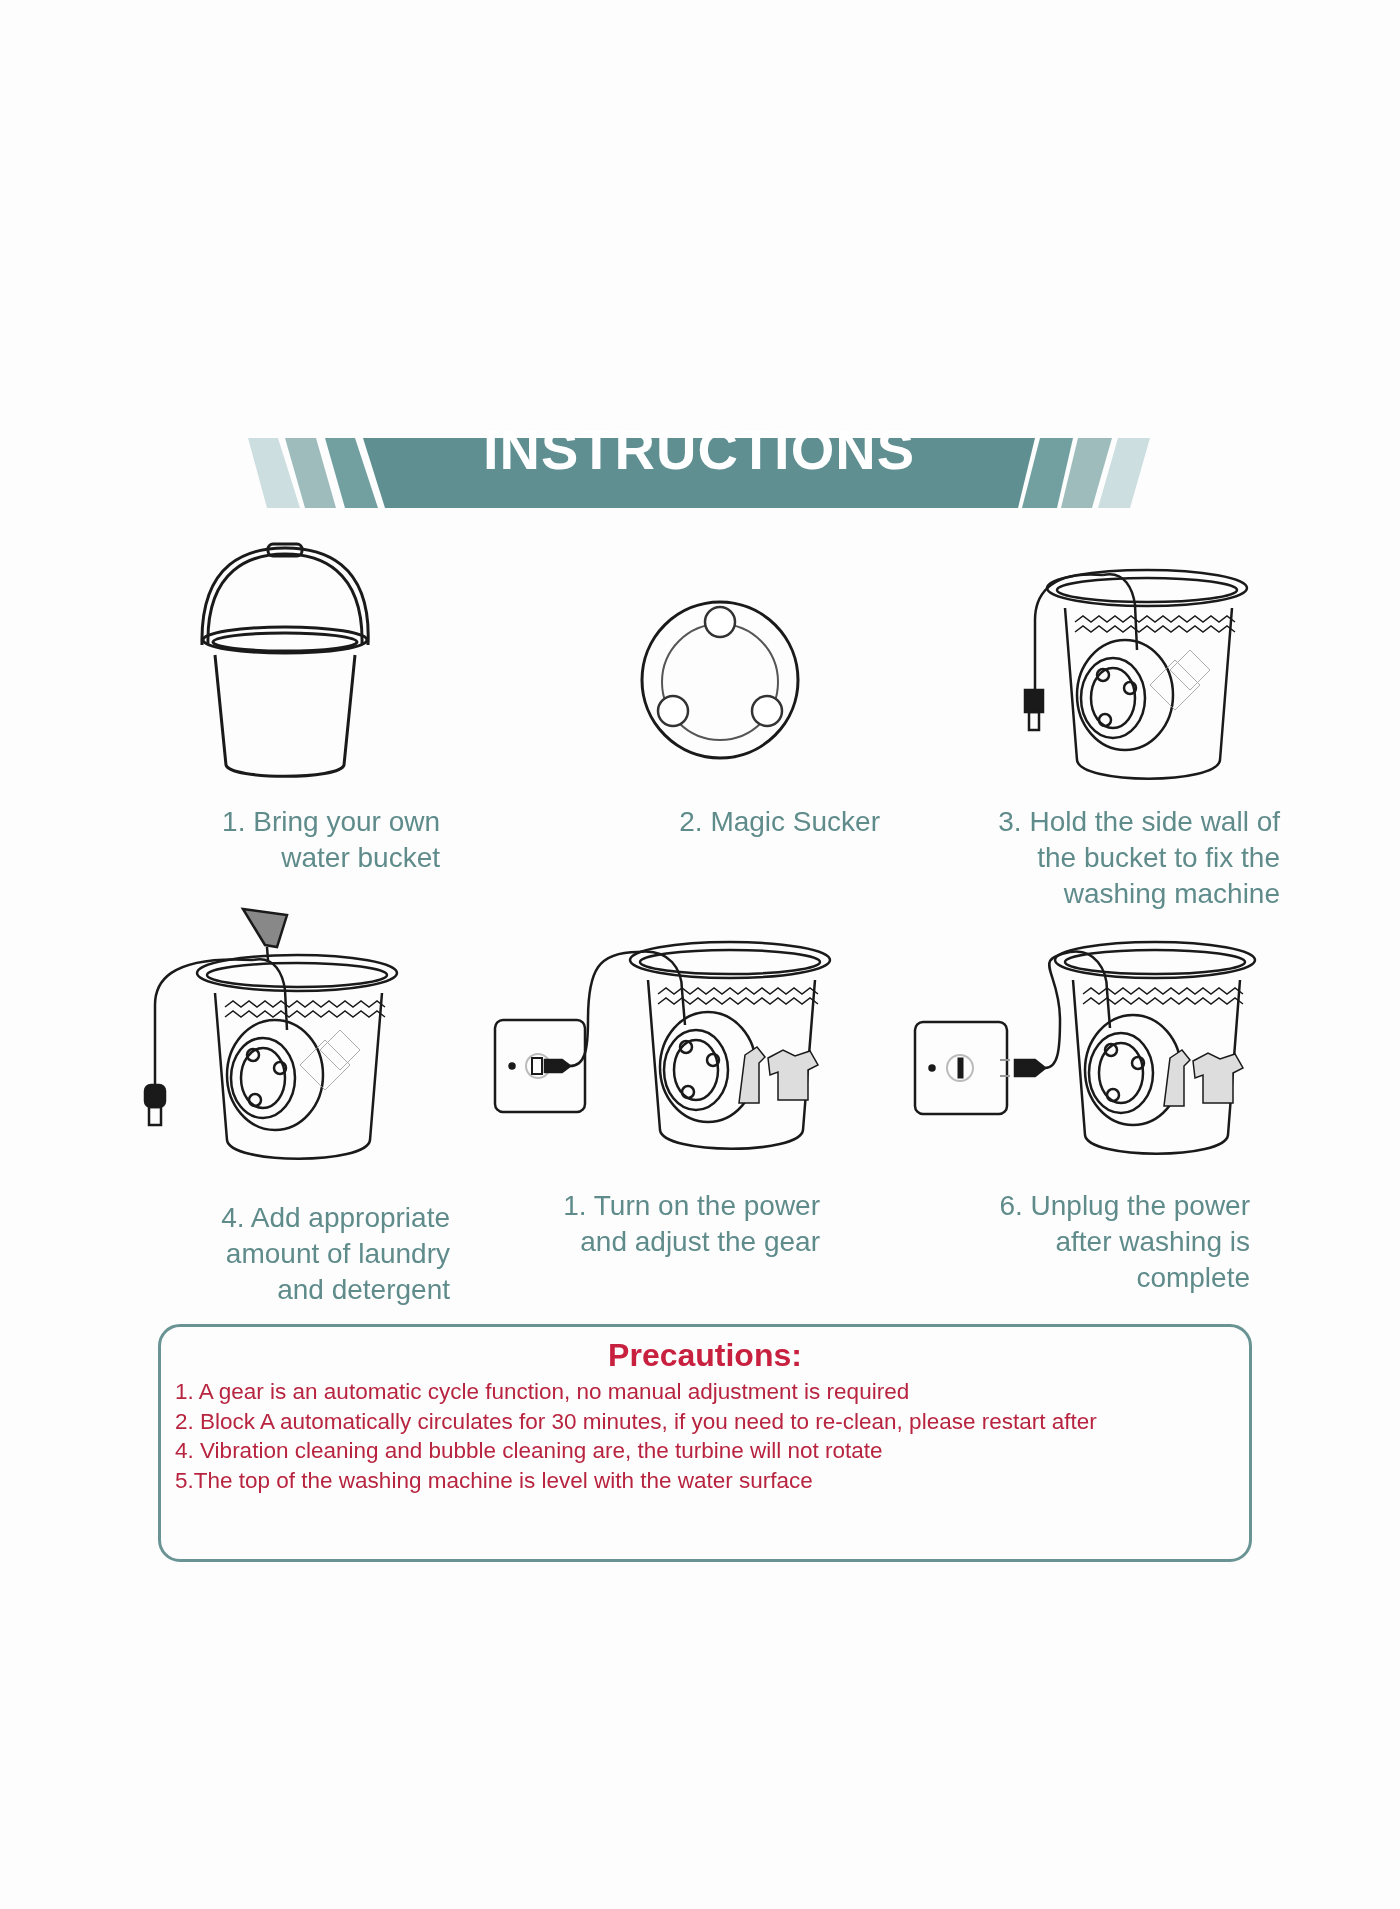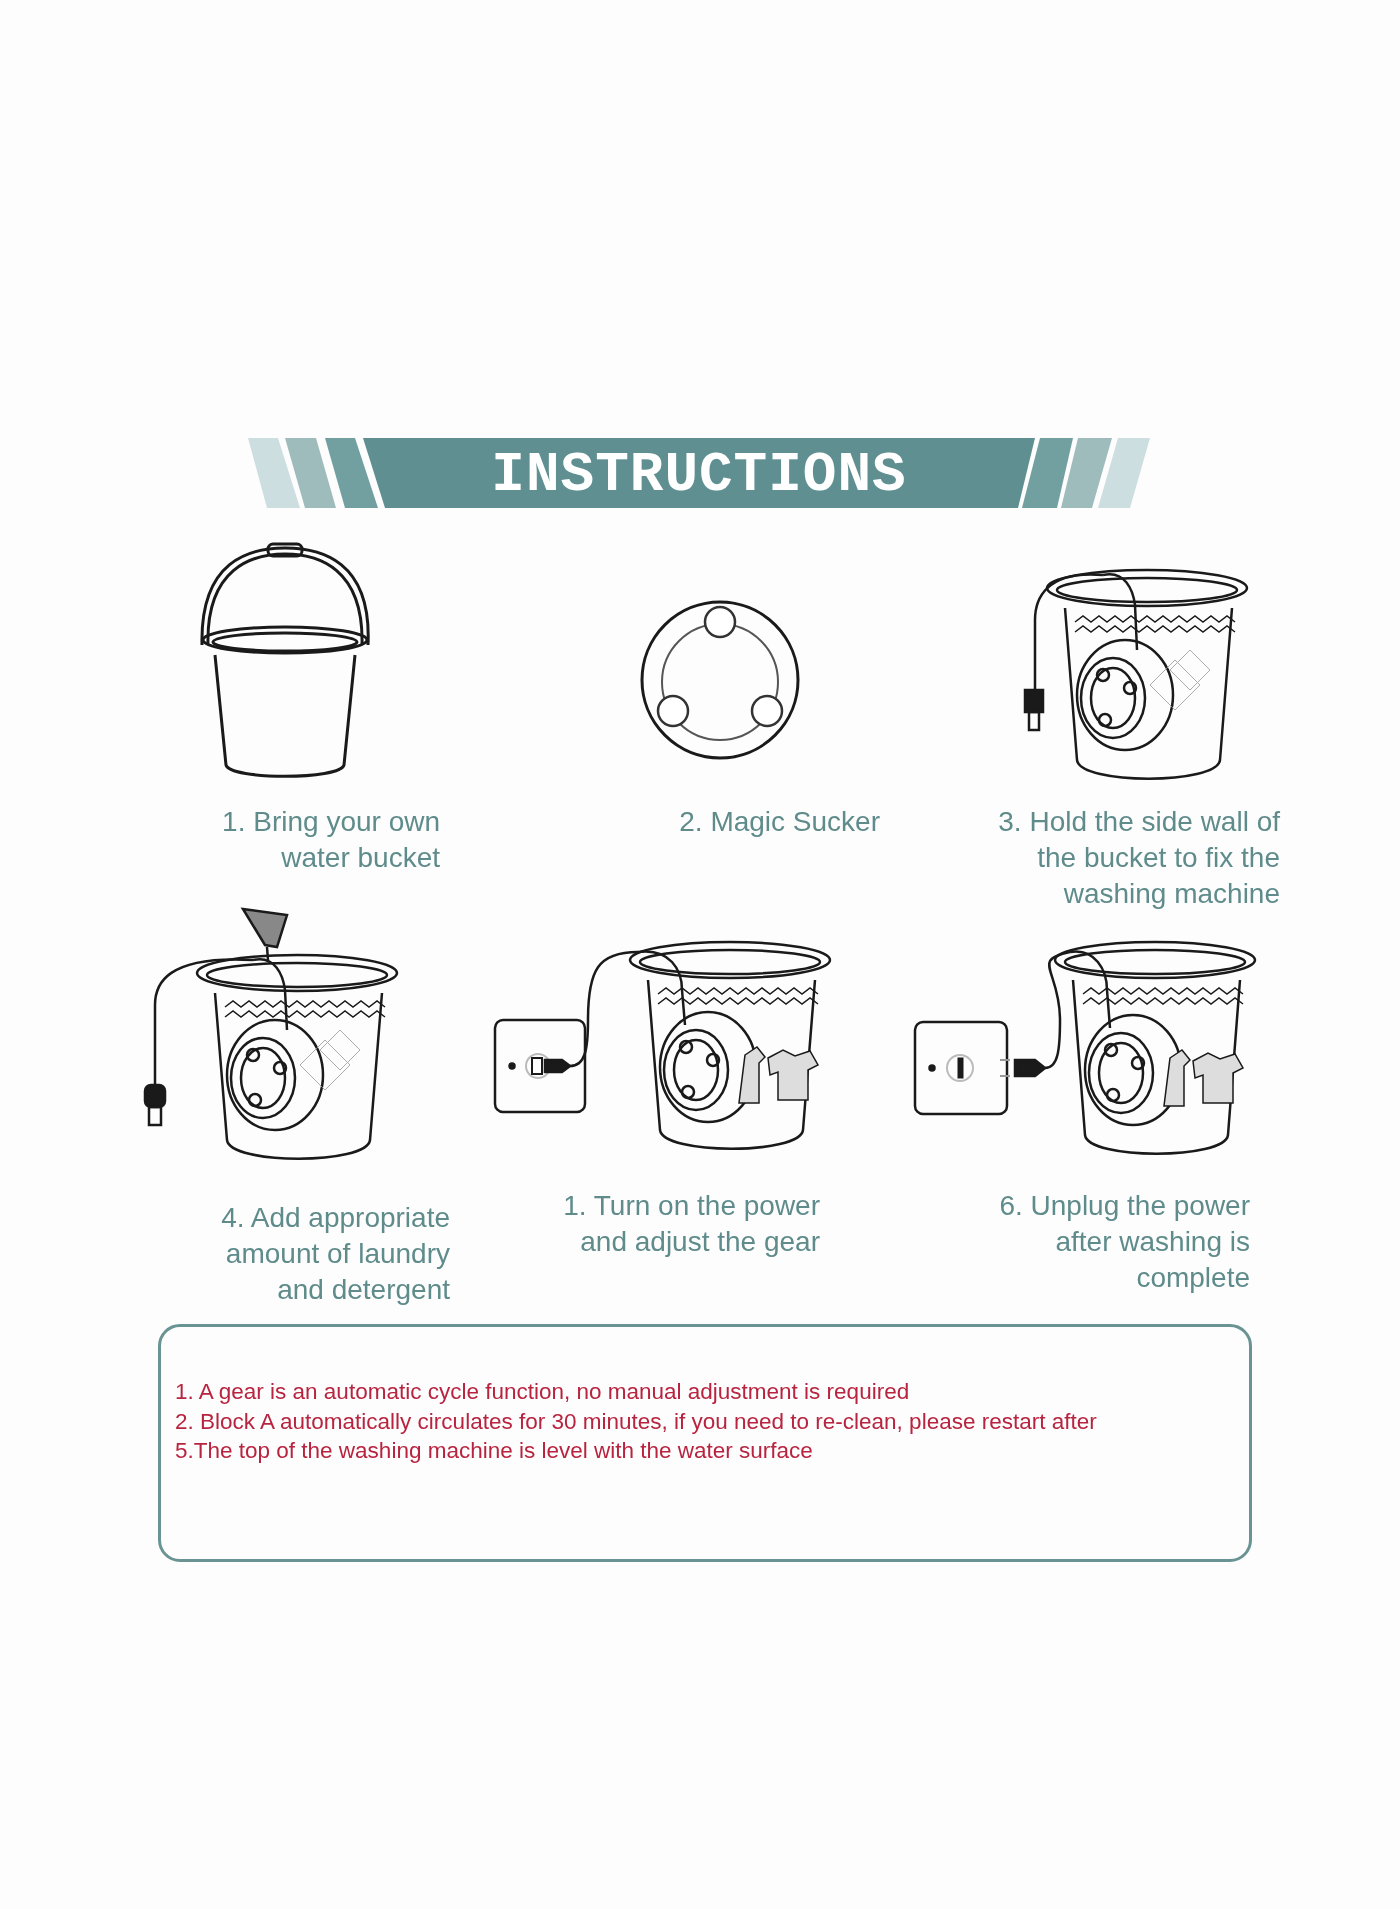--- a/index.html
+++ b/index.html
@@ -1,23 +1,23 @@
 <!DOCTYPE html>
 <html><head>
 <meta charset="utf-8">
 <style>
   html, body { margin: 0; padding: 0; background: #fdfdfd; }
   body { width: 1400px; height: 1909px; position: relative; overflow: hidden;
          font-family: "Liberation Sans", sans-serif; }
   .abs { position: absolute; }
   #banner { left: 0; top: 0; width: 1400px; height: 600px; }
-  .banner-title { position: absolute; left: 363px; width: 672px; top: 440px; height: 70px;
+  .banner-title { position: absolute; left: 363px; width: 672px; top: 414px; height: 70px;
     display: flex; align-items: center; justify-content: center;
     color: #ffffff; font-weight: bold; font-size: 56px; letter-spacing: 1px;
-    font-family: Liberation Mono, monospace; }
+    font-family: Liberation Sans, sans-serif; }
   .caption { position: absolute; text-align: right; color: #5f8b8b;
     font-size: 28px; line-height: 36px; white-space: pre-line; }
   .illus { position: absolute; }
   .illus svg { width: 100%; height: 100%; overflow: visible; }
   #precautions { position: absolute; left: 158px; top: 1324px; width: 1094px; height: 238px;
     border: 3px solid #6a9494; border-radius: 22px; box-sizing: border-box; }
   .prec-title { position: absolute; left: 0; right: 0; top: 10px; text-align: center;
     color: #c8203f; font-weight: bold; font-size: 32px; line-height: 36px; }
   .prec-list { position: absolute; left: 14px; top: 50px; right: 10px; margin: 0; padding: 0; list-style: none; }
   .prec-item { color: #b8243f; font-size: 22.5px; line-height: 29.6px; padding-left: 0; }
@@ -181,18 +181,20 @@
       <path d="M260,128 l12,-8 l8,10 l-6,6 l0,40 l-20,0 z" fill="#ddd" stroke-width="1.5"></path>
       <path d="M283,131 l15,-8 l12,6 l15,-5 l8,14 l-10,5 l0,30 l-30,0 l0,-28 l-8,3 z" fill="#ddd" stroke-width="1.5"></path>
     </g>
   </svg>
 </div>
 <div class="caption" style="left:920px;width:330px;top:1188px;">6. Unplug the power
 after washing is
 complete</div>
 
 <div id="precautions">
+  <div class="prec-title">Precautions:</div>
   <ul class="prec-list">
     <li class="prec-item"><span>1. A gear is an automatic cycle function, no manual adjustment is required</span></li>
     <li class="prec-item"><span>2. Block A automatically circulates for 30 minutes, if you need to re-clean, please restart after</span></li>
+    <li class="prec-item"><span>4. Vibration cleaning and bubble cleaning are, the turbine will not rotate</span></li>
     <li class="prec-item"><span>5.The top of the washing machine is level with the water surface</span></li>
   </ul>
 </div>
 
 </body></html>

